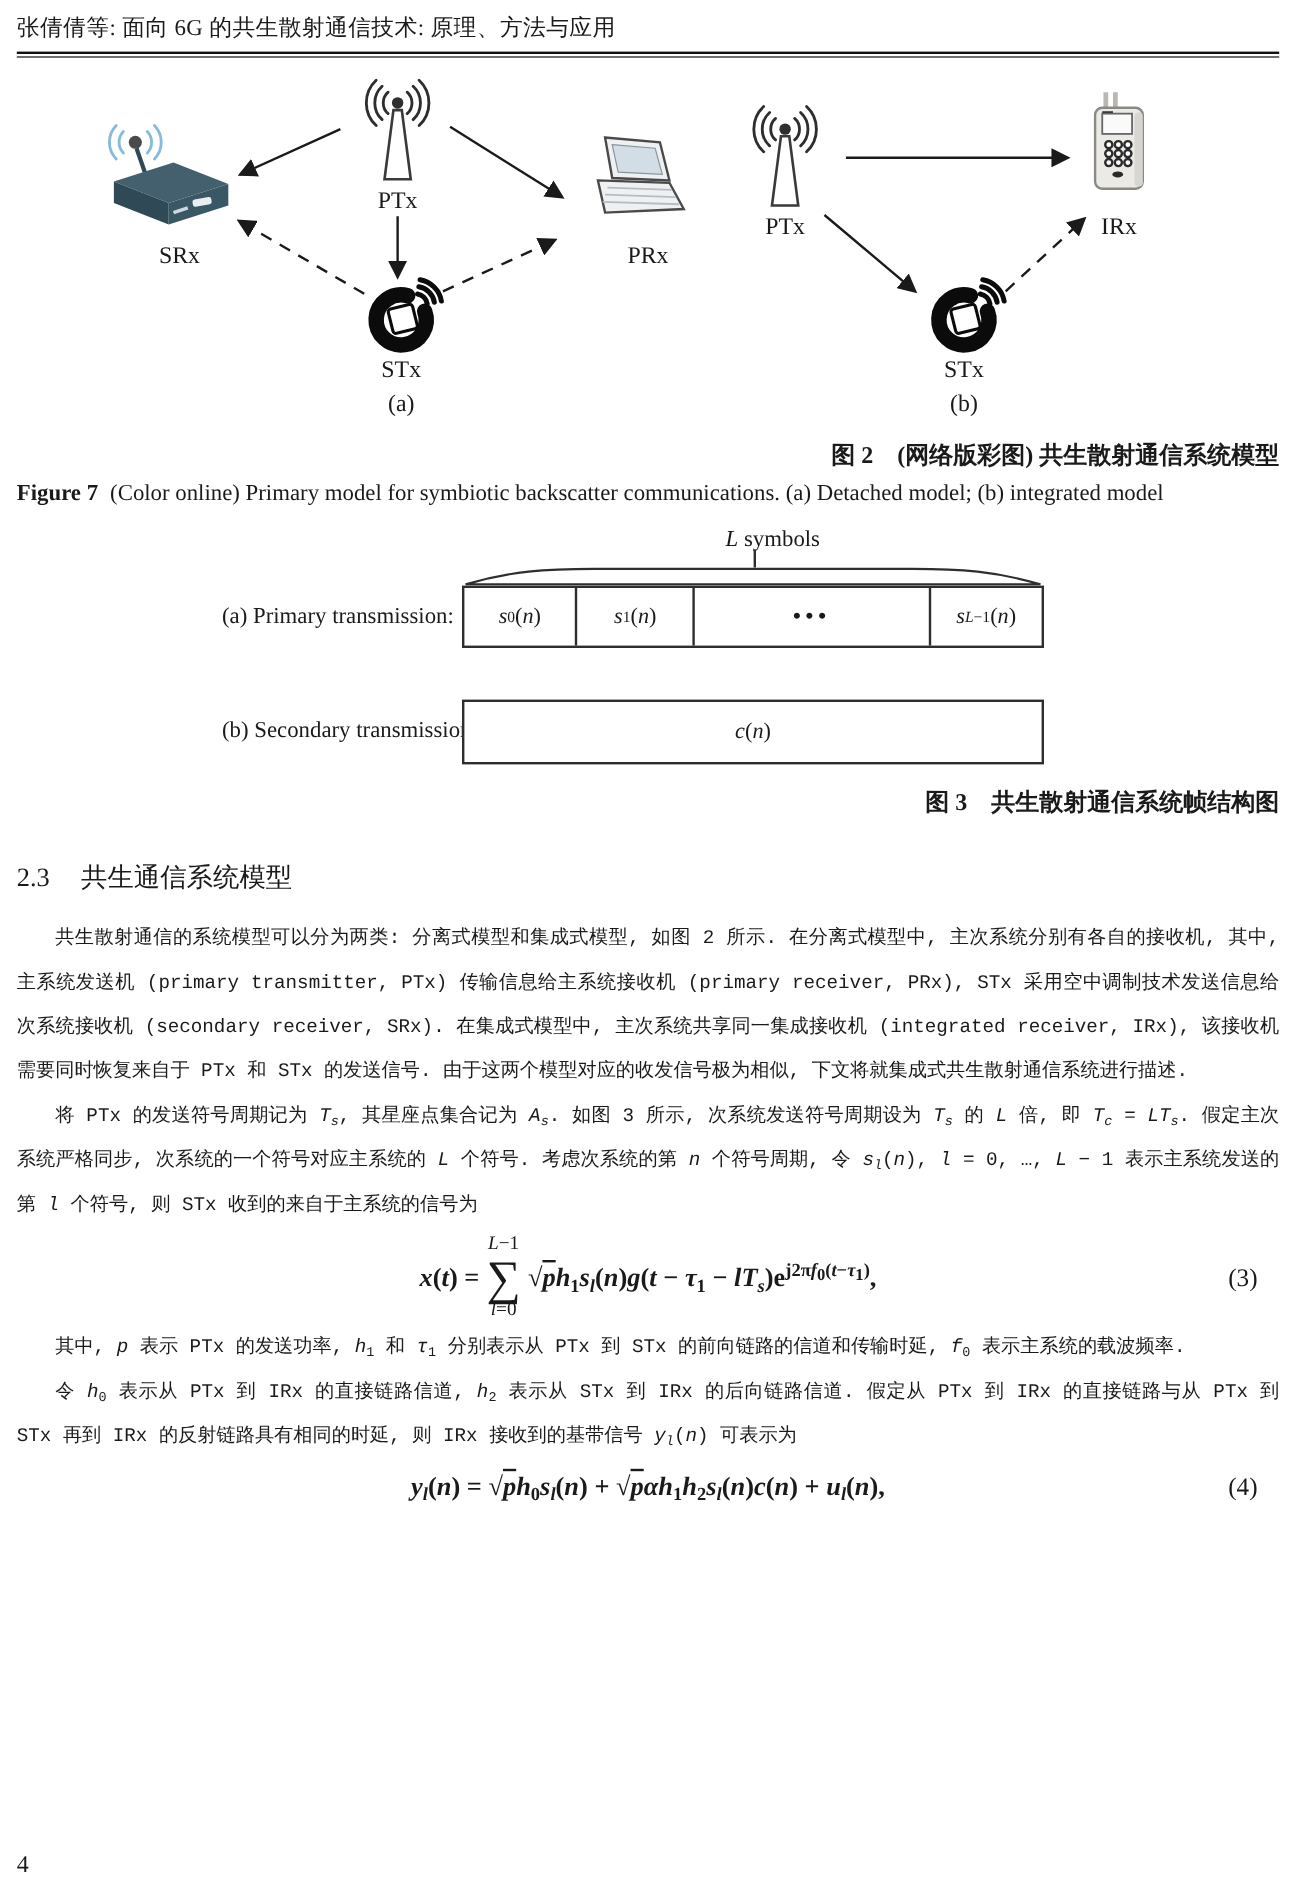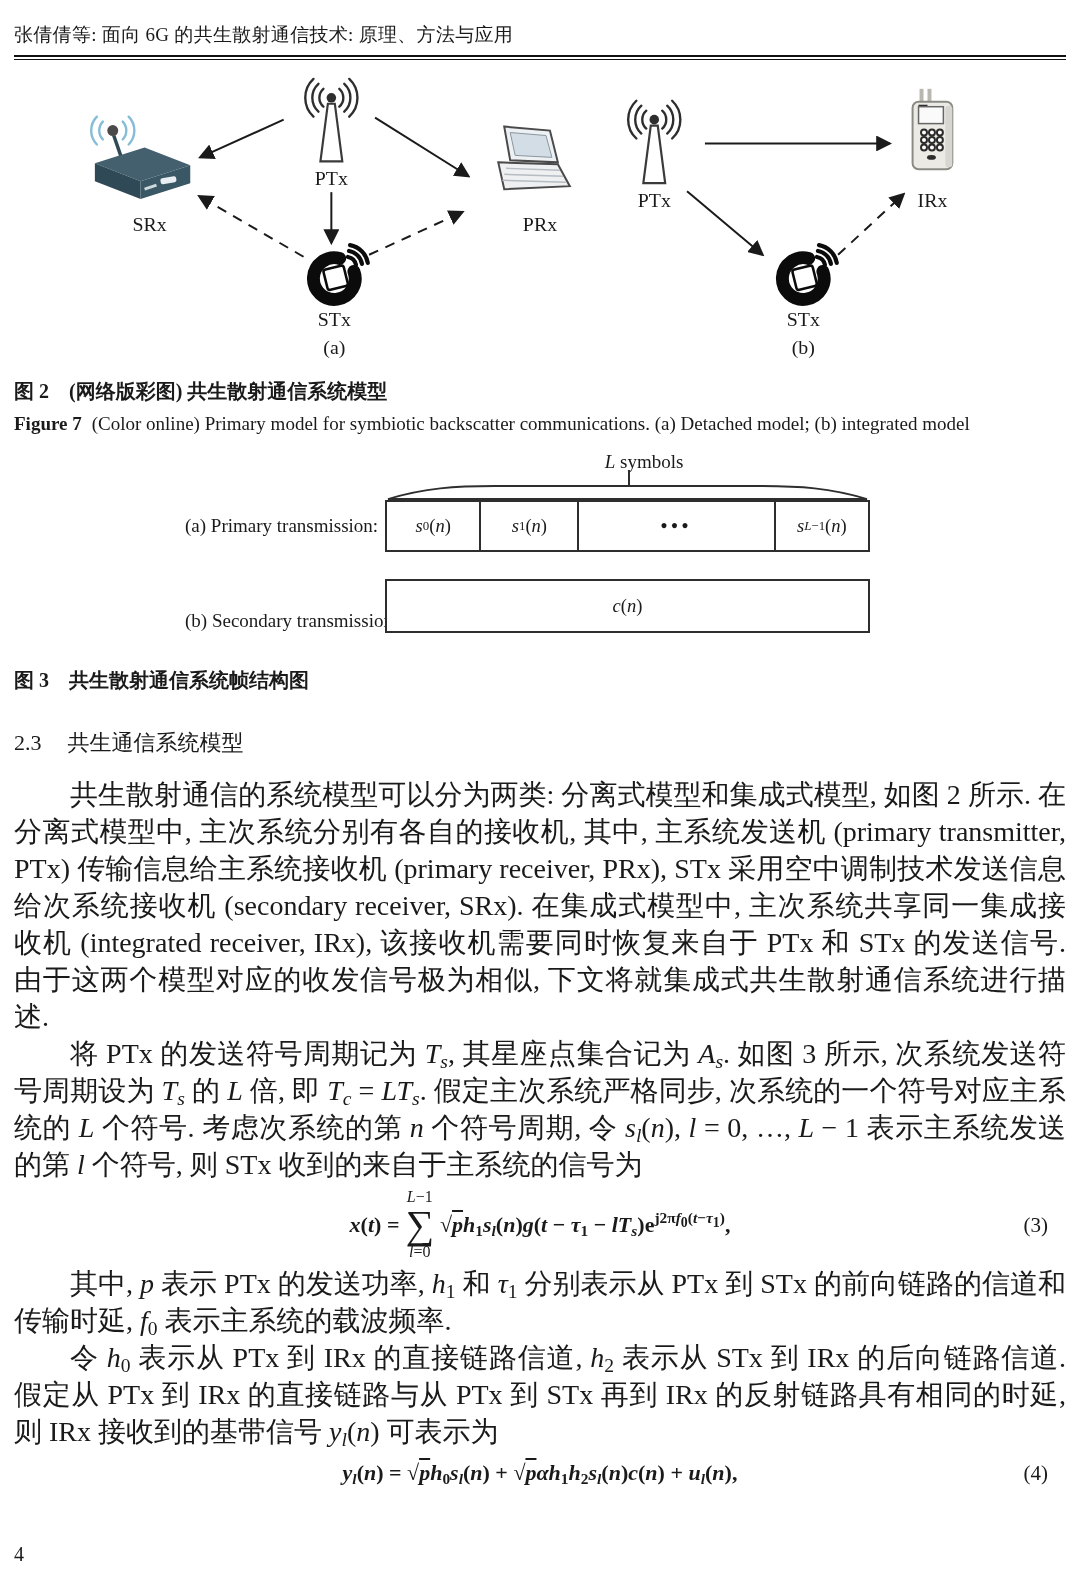--- a/index.html
+++ b/index.html
@@ -1,62 +1,62 @@
 <!DOCTYPE html>
 <html><head>
 <meta charset="utf-8">
 <style>
   html,body{margin:0;padding:0;}
   body{
     width:1080px;height:1580px;background:#ffffff;color:#1a1a1a;
     font-family:"Liberation Serif","DejaVu Serif",serif;
     overflow:hidden;position:relative;
   }
-  .content{padding:12px 14px;}
+  .content{padding:0 14px;}
   i{font-style:italic;}
   sub{font-size:0.70em;vertical-align:-0.28em;line-height:0;font-style:normal;}
   sup{font-size:0.70em;vertical-align:0.60em;line-height:0;font-style:normal;}
   sup sub{font-size:0.9em;}
   .ol{text-decoration:overline;}
 
   
   .running-head{font-size:19px;padding:10px 0 7px 0;letter-spacing:0.3px;}
   .head-rule{height:2px;border-top:2.5px solid #111;border-bottom:1.3px solid #111;}
 
   
   .fig2{display:block;width:1080px;height:308px;margin:2px 0 0 -14px;}
   .fig2 text{font-family:"Liberation Serif","DejaVu Serif",serif;font-size:20px;fill:#1a1a1a;text-anchor:middle;}
 
-  .cap-zh{font-size:20px;font-weight:bold;text-align:left;margin:8px 0 4px 0;}
+  .cap-zh{font-size:20px;font-weight:bold;text-align:right;margin:8px 0 4px 0;}
   .cap-en{font-size:19px;line-height:1.55;text-align:justify;}
   .cap-en .figno{font-weight:bold;margin-right:10px;}
   .cap-en3{font-size:19px;text-align:center;margin-top:8px;}
   .cap-en3 .figno{font-weight:bold;margin-right:12px;}
 
   
   .fig3{position:relative;height:214px;margin-top:7px;}
   .lsym{position:absolute;left:540px;top:6px;width:180px;text-align:center;font-size:19px;}
   .brace-svg{position:absolute;left:371px;top:23px;}
   .rowlabel{position:absolute;left:171px;font-size:19px;}
   .rowlabel.la{top:70px;}
   .rowlabel.lb{top:165px;}
   .framerow{position:absolute;left:371px;width:485px;border:2px solid #2e2e2e;display:flex;box-sizing:border-box;background:#fff;}
   .framerow.ra{top:55px;height:52px;}
-  .framerow.rb{top:134px;height:54px;align-items:center;justify-content:center;}
+  .framerow.rb{top:150px;height:54px;align-items:center;justify-content:center;}
   .cell{display:flex;align-items:center;justify-content:center;font-size:18.5px;border-left:2px solid #2e2e2e;box-sizing:border-box;}
   .cell:first-child{border-left:none;}
   .cw1{width:19.2%;}.cw2{width:20.4%;}.cw3{width:40.8%;letter-spacing:4px;font-weight:bold;}.cw4{width:19.6%;}
   .cellb{font-size:18.5px;}
 
   
   .sec-head{font-size:22px;font-weight:normal;margin-top:34px;}
   .sec-head .num{margin-right:26px;}
 
   
-  .para{font-size:28px;line-height:37px;text-align:justify;text-indent:2em;margin:0;}
+  .para{font-size:16px;line-height:37px;text-align:justify;text-indent:2em;margin:0;font-family:Liberation Mono, monospace;}
   .para.first{margin-top:18px;}
 
   
   .eqrow{position:relative;display:flex;align-items:center;justify-content:center;margin:6px 0 4px 0;font-size:22px;}
   .eqrow .tag{position:absolute;right:18px;top:50%;transform:translateY(-50%);font-size:21px;}
   .sumstack{display:flex;flex-direction:column;align-items:center;line-height:1;margin:0 6px;}
   .sumstack .lim{font-size:16px;line-height:1.05;}
   .sumstack .sig{font-size:40px;line-height:0.95;}
   .eqbody{white-space:nowrap;font-weight:bold;}
   .eqrow.single{margin:10px 0 6px 0;}

